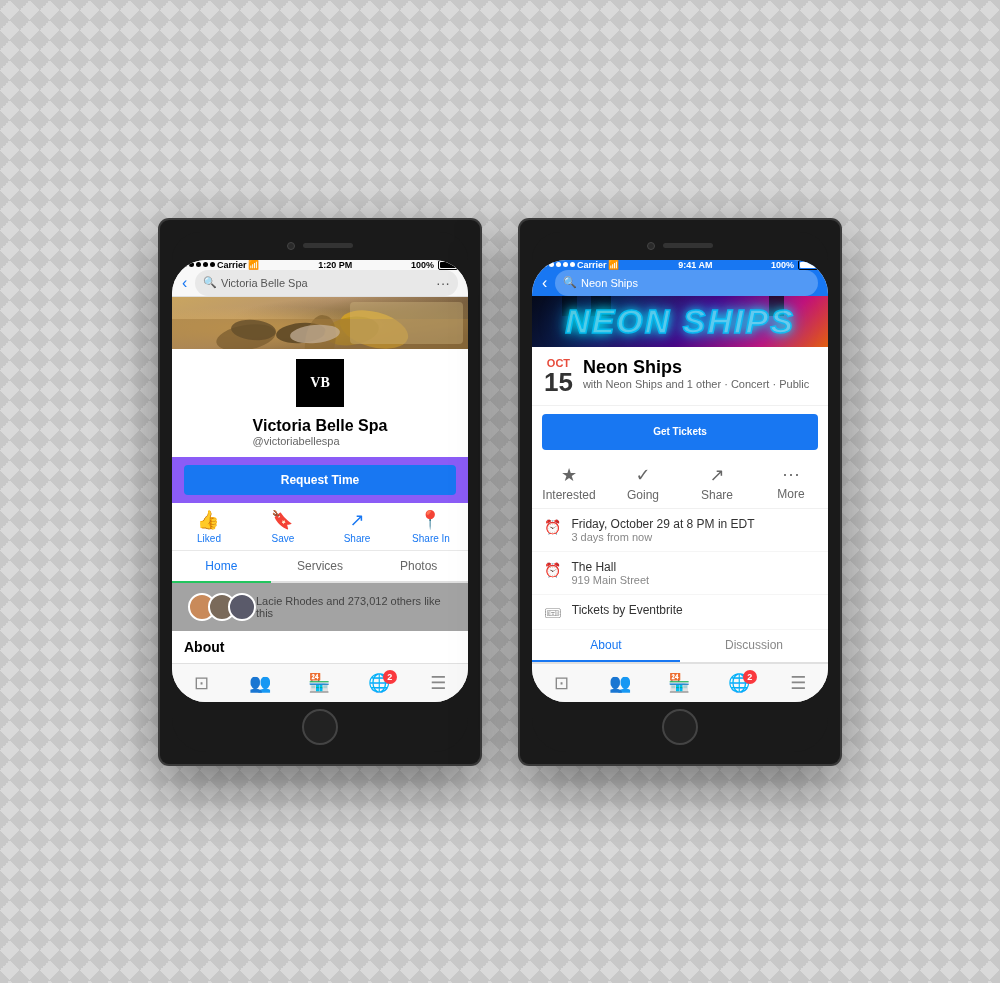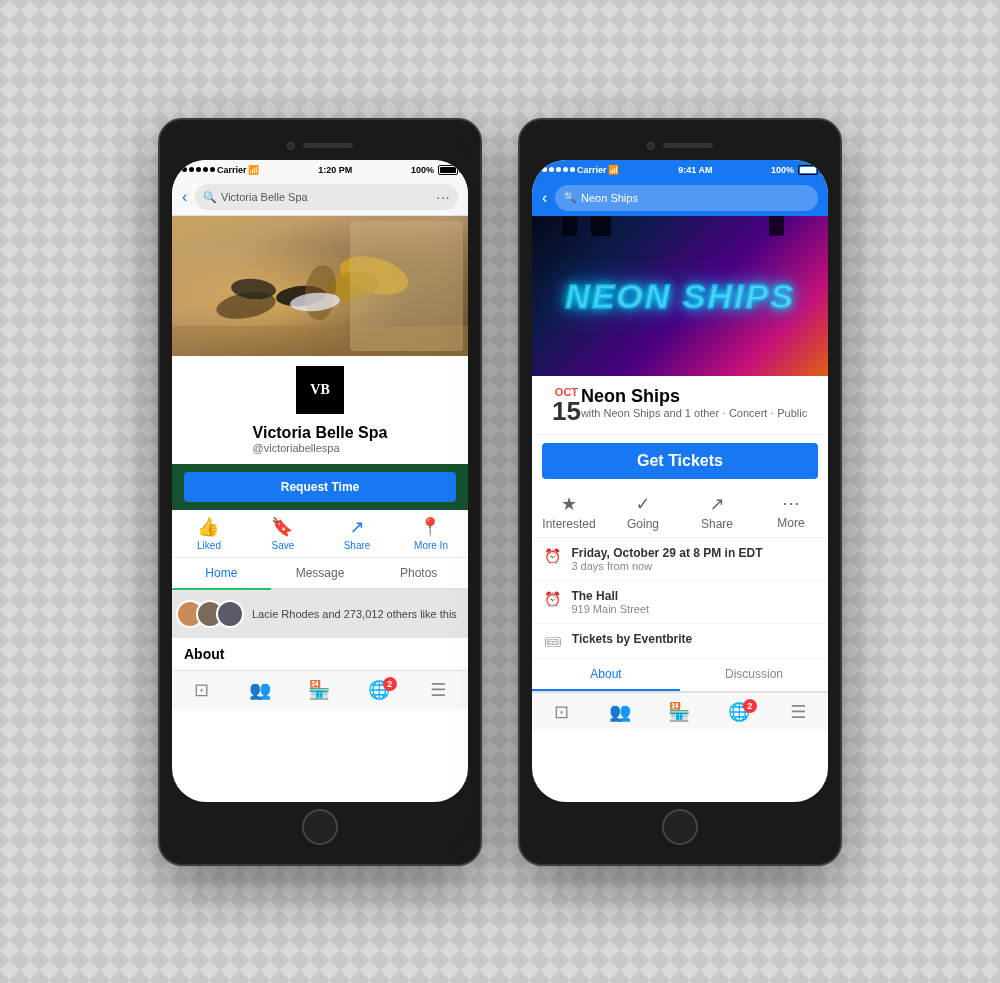--- a/index.html
+++ b/index.html
@@ -17,23 +17,23 @@
       display: flex;
       justify-content: center;
       align-items: center;
       gap: 40px;
       font-family: -apple-system, BlinkMacSystemFont, 'Helvetica Neue', Arial, sans-serif;
     }
 
     
     .phone {
       width: 320px;
-      height: 744px;
+      height: 544px;
       background: #1a1a1a;
-      border-radius: 22px;
+      border-radius: 9px;
       padding: 12px;
       box-shadow: 0 0 0 2px #3a3a3a, 0 20px 60px rgba(0,0,0,0.5);
       position: relative;
       display: flex;
       flex-direction: column;
     }
     .phone-inner {
       background: #fff;
       border-radius: 34px;
       overflow: hidden;
@@ -181,21 +181,21 @@
     }
     .spa-handle {
       font-size: 11px;
       color: #666;
     }
 
     .spa-buttons {
       display: flex;
       gap: 8px;
       padding: 8px 12px;
-      background: #14532d;
+      background: #8b5cf6;
     }
     .btn-primary {
       flex: 1;
       height: 30px;
       background: #1877f2;
       color: #fff;
       border: none;
       border-radius: 4px;
       font-size: 12px;
       font-weight: 600;
@@ -267,25 +267,25 @@
       cursor: pointer;
       border-bottom: 2px solid transparent;
       margin-bottom: -2px;
     }
     .tab.active {
       color: #1877f2;
       border-bottom: 2px solid #22c55e;
     }
 
     .friends-section {
-      background: #e5e5e5;
-      padding: 10px 4px;
-      display: flex;
-      align-items: center;
-      gap: 16px;
+      background: #a3a3a3;
+      padding: 10px 16px;
+      display: flex;
+      align-items: center;
+      gap: 8px;
     }
     .friend-avatars { display: flex; }
     .friend-avatar {
       width: 28px;
       height: 28px;
       border-radius: 50%;
       border: 2px solid #fff;
       margin-right: -8px;
       overflow: hidden;
       background: #ccc;
@@ -357,43 +357,44 @@
       text-shadow: 0 0 10px #00ffff, 0 0 20px #00ffff, 0 0 40px #00bfff;
       -webkit-text-stroke: 1px #00ffff;
       letter-spacing: 2px;
       font-style: italic;
       font-family: Impact, Arial Black, sans-serif;
       opacity: 0.9;
     }
 
     .event-info {
       background: #fff;
-      padding: 10px 20px;
-      display: flex;
+      padding: 10px 12px;
+      display: flex;
+      gap: 10px;
       align-items: flex-start;
       border-bottom: 1px solid #f0f0f0;
     }
     .event-date-badge {
       text-align: center;
       flex-shrink: 0;
     }
     .event-month { color: #e74c3c; font-size: 11px; font-weight: bold; text-transform: uppercase; }
     .event-day { font-size: 26px; font-weight: bold; color: #333; line-height: 1; }
     .event-details-text {}
     .event-title { font-size: 18px; font-weight: bold; color: #000; }
     .event-subtitle { font-size: 11px; color: #666; }
 
     .get-tickets-btn {
       background: #1877f2;
       color: #fff;
       border: none;
       width: 100%;
       height: 36px;
       border-radius: 4px;
-      font-size: 16px;
+      font-size: 10px;
       font-weight: 600;
       cursor: pointer;
       margin: 8px 0;
       display: flex;
       align-items: center;
       justify-content: center;
     }
 
     .event-actions {
       display: flex;
@@ -414,21 +415,21 @@
 
     .event-detail-row {
       background: #fff;
       padding: 8px 12px;
       display: flex;
       align-items: flex-start;
       gap: 10px;
       border-bottom: 1px solid #f5f5f5;
     }
     .event-detail-icon { color: #888; font-size: 14px; flex-shrink: 0; margin-top: 2px; }
-    .event-detail-main { font-size: 12px; color: #333; font-weight: 700; }
+    .event-detail-main { font-size: 12px; color: #333; font-weight: 400; }
     .event-detail-sub { font-size: 11px; color: #888; }
 
     .event-tabs {
       display: flex;
       background: #fff;
       border-bottom: 1px solid #e0e0e0;
     }
     .event-tab {
       flex: 1;
       text-align: center;
@@ -558,28 +559,28 @@
       <div class="action-item">
         <span class="action-icon">🔖</span>
         <span class="action-label">Save</span>
       </div>
       <div class="action-item">
         <span class="action-icon">↗</span>
         <span class="action-label">Share</span>
       </div>
       <div class="action-item">
         <span class="action-icon">📍</span>
-        <span class="action-label">More In</span>
+        <span class="action-label">Share In</span>
       </div>
     </div>
 
 
     <div class="tabs-row">
       <div class="tab active">Home</div>
-      <div class="tab">Message</div>
+      <div class="tab">Services</div>
       <div class="tab">Photos</div>
     </div>
 
     <div class="friends-section">
       <div class="friend-avatars">
         <div class="friend-avatar" style="background:#c98a5a;"></div>
         <div class="friend-avatar" style="background:#7a6a5a;"></div>
         <div class="friend-avatar" style="background:#5a5a6a;"></div>
       </div>
       <span class="friends-text">Lacie Rhodes and 273,012 others like this</span>

